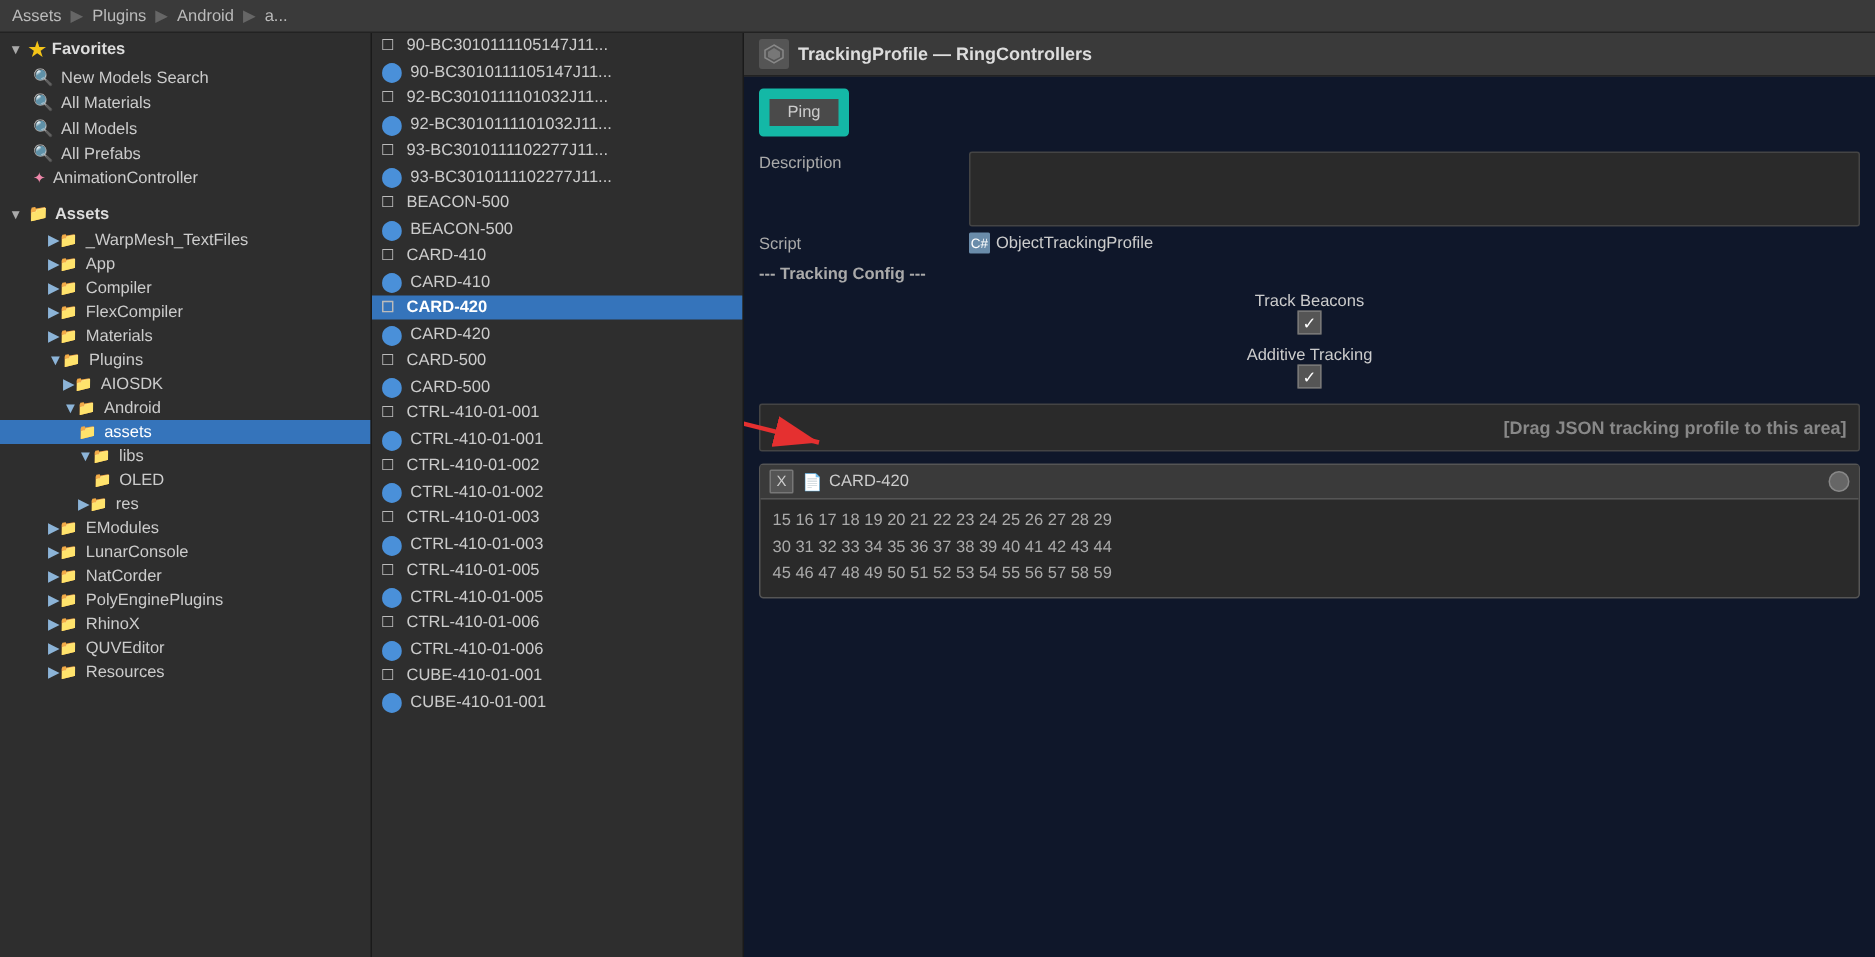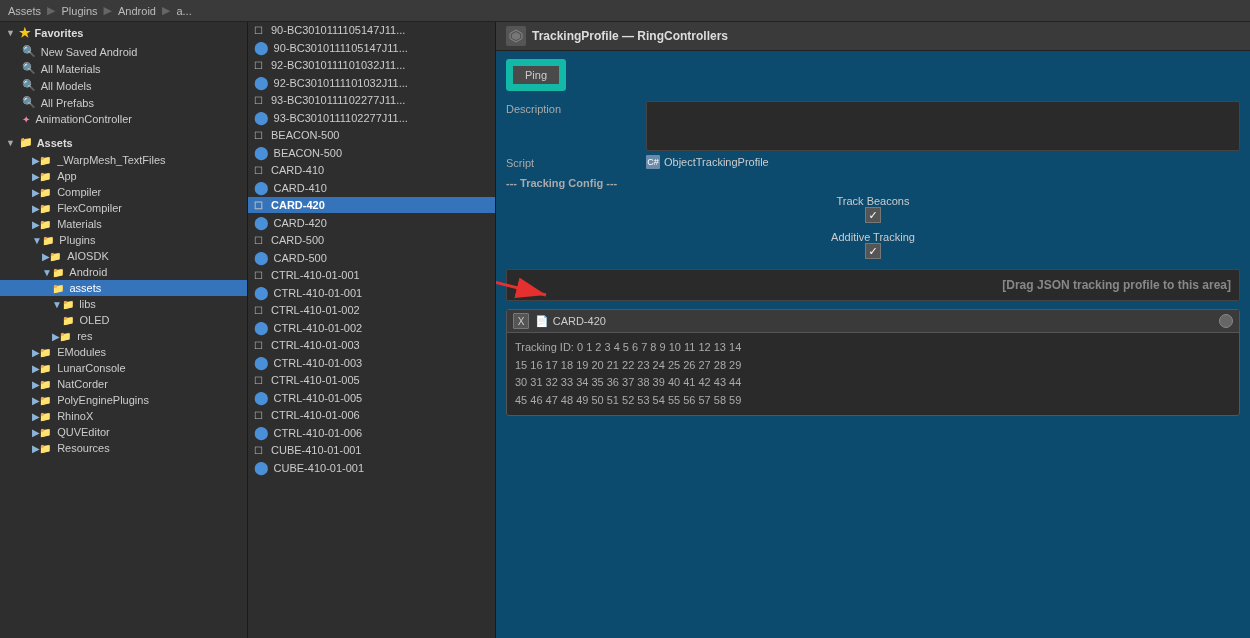--- a/index.html
+++ b/index.html
@@ -156,21 +156,21 @@
       min-width: 12px;
     }
     .asset-item .file-icon.blue-circle {
       color: #4a90d9;
       font-size: 13px;
     }
 
     
     .right-panel {
       flex: 1;
-      background: #0c4a6e;
+      background: #0f172a;
       display: flex;
       flex-direction: column;
       overflow: hidden;
     }
 
     .inspector-header {
       background: #3a3a3a;
       border-bottom: 1px solid #222;
       padding: 4px 10px;
       display: flex;
@@ -371,21 +371,21 @@
     <div class="tree-section">
 
       <div class="tree-group-header">
         <span class="triangle">▼</span>
         <span class="star-icon">★</span>
         <span>Favorites</span>
       </div>
 
       <div class="tree-item">
         <span class="search-icon">🔍</span>
-        <span>New Saved Android</span>
+        <span>New Models Search</span>
       </div>
       <div class="tree-item">
         <span class="search-icon">🔍</span>
         <span>All Materials</span>
       </div>
       <div class="tree-item">
         <span class="search-icon">🔍</span>
         <span>All Models</span>
       </div>
       <div class="tree-item">
@@ -657,24 +657,20 @@
       <div class="tracking-card">
         <div class="tracking-card-header">
           <div class="x-btn">X</div>
           <div class="file-name">
             <span>📄</span>
             <span>CARD-420</span>
           </div>
           <div class="dot-btn"></div>
         </div>
         <div class="tracking-card-body">
-          <div>
-            <span>Tracking ID:</span>
-            <span>0 1 2 3 4 5 6 7 8 9 10 11 12 13 14</span>
-          </div>
           <div>15 16 17 18 19 20 21 22 23 24 25 26 27 28 29</div>
           <div>30 31 32 33 34 35 36 37 38 39 40 41 42 43 44</div>
           <div>45 46 47 48 49 50 51 52 53 54 55 56 57 58 59</div>
         </div>
       </div>
 
     </div>
   </div>
 
 </div>

